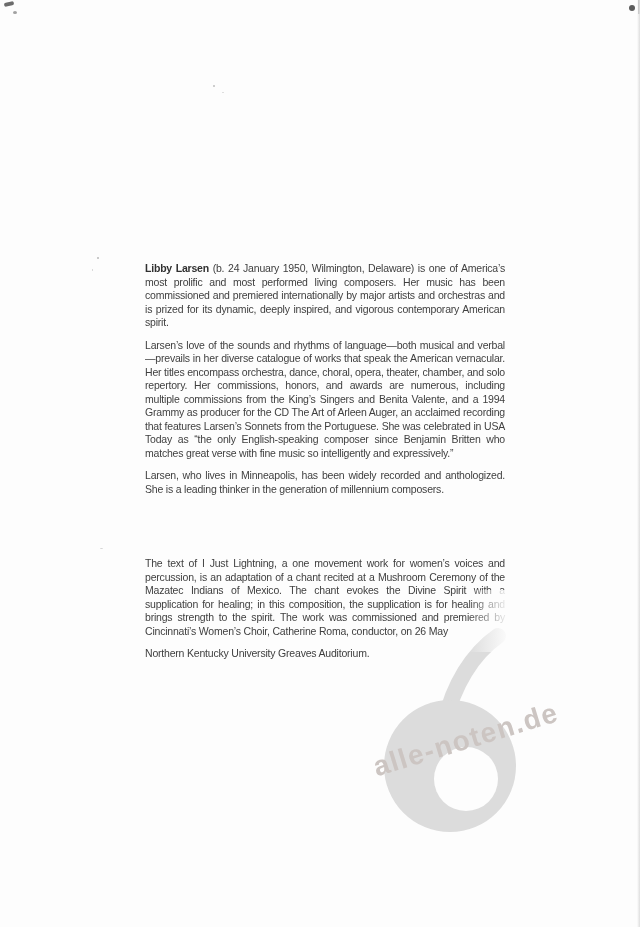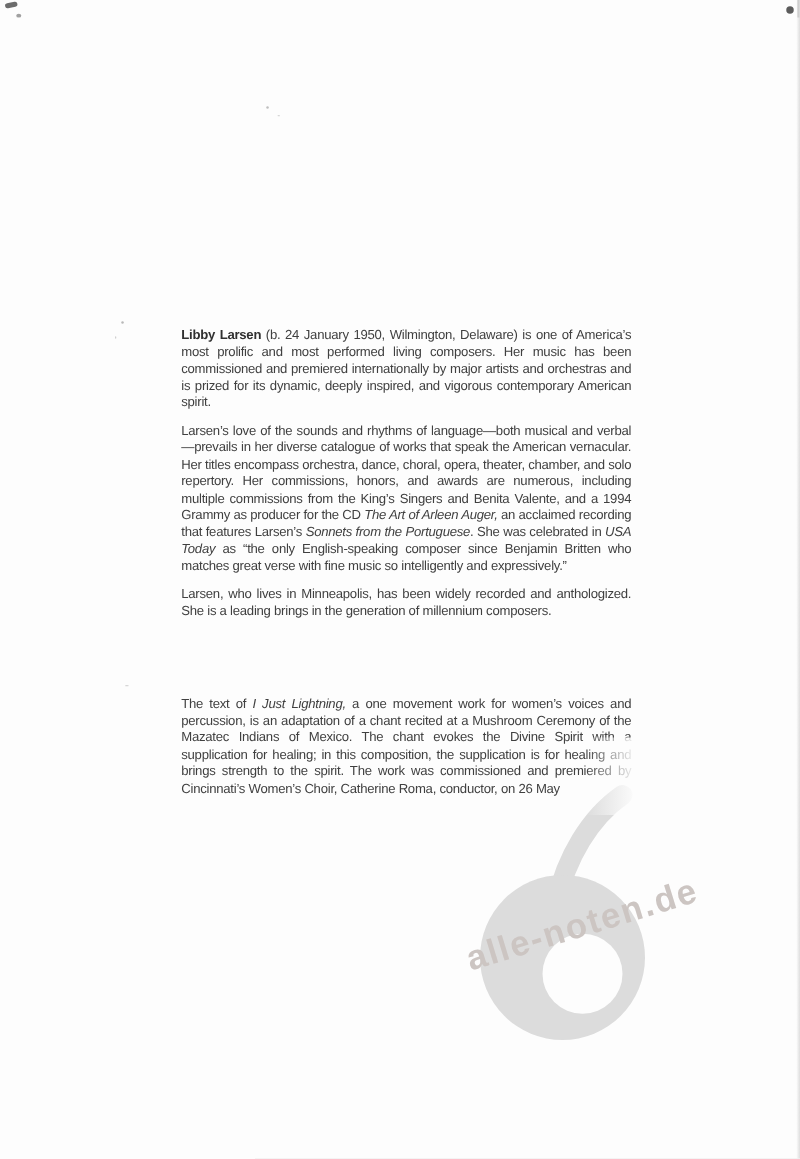--- a/index.html
+++ b/index.html
@@ -21,21 +21,21 @@
     line-height:13.5px;
     letter-spacing:-0.2px;
     text-align:justify;
     z-index:3;
   }
   .tb-bio{top:262px;}
   .tb-work{top:557px;}
   .textblock p{margin:0 0 9px 0;}
   .textblock p:last-child{margin-bottom:0;}
   .b{font-weight:bold;color:#303030;}
-  .i{font-style:italic;}
+  .i{}
   
   .watermark{position:absolute;left:0;top:0;width:100%;height:100%;z-index:1;pointer-events:none;}
   .wm-logo{position:absolute;left:352px;top:626px;}
   .wm-text{
     position:absolute;
     left:374px;top:752px;
     width:230px;
     transform:rotate(-17deg);
     transform-origin:left center;
     font-size:28px;
@@ -90,22 +90,23 @@
       <path d="M146,10 C120,28 101,60 93,96 C89,112 89,124 92,134" fill="none" stroke="#dcdcdc" stroke-width="16" stroke-linecap="round"></path>
       <circle cx="98" cy="140" r="66" fill="#dcdcdc"></circle>
       <circle cx="114" cy="153" r="32" fill="#fdfdfd"></circle>
     </svg>
     <div class="wm-text">alle-noten.de</div>
   </div>
 
   <section class="textblock tb-bio">
     <p><span class="b">Libby Larsen</span><span> (b. 24 January 1950, Wilmington, Delaware) is one of America’s most prolific and most performed living composers. Her music has been commissioned and premiered internationally by major artists and orchestras and is prized for its dynamic, deeply inspired, and vigorous contemporary American spirit.</span></p>
     <p><span>Larsen’s love of the sounds and rhythms of language—both musical and verbal—prevails in her diverse catalogue of works that speak the American vernacular. Her titles encompass orchestra, dance, choral, opera, theater, chamber, and solo repertory. Her commissions, honors, and awards are numerous, including multiple commissions from the King’s Singers and Benita Valente, and a 1994 Grammy as producer for the CD </span><span class="i">The Art of Arleen Auger,</span><span> an acclaimed recording that features Larsen’s </span><span class="i">Sonnets from the Portuguese</span><span>. She was celebrated in </span><span class="i">USA Today</span><span> as “the only English-speaking composer since Benjamin Britten who matches great verse with fine music so intelligently and expressively.”</span></p>
-    <p><span>Larsen, who lives in Minneapolis, has been widely recorded and anthologized. She is a leading brings in the generation of millennium composers.</span></p>
+    <p><span>Larsen, who lives in Minneapolis, has been widely recorded and anthologized. She is a leading thinker in the generation of millennium composers.</span></p>
   </section>
 
   <section class="textblock tb-work">
     <p><span>The text of </span><span class="i">I Just Lightning,</span><span> a one movement work for women’s voices and percussion, is an adaptation of a chant recited at a Mushroom Ceremony of the Mazatec Indians of Mexico. The chant evokes the Divine Spirit with a supplication for healing; in this composition, the supplication is for healing and brings strength to the spirit. The work was commissioned and premiered by Cincinnati’s Women’s Choir, Catherine Roma, conductor, on 26 May</span></p>
+    <p><span>Northern Kentucky University Greaves Auditorium.</span></p>
   </section>
 
   <div class="fade-overlay"></div>
 
 </div>
 
 </body></html>

